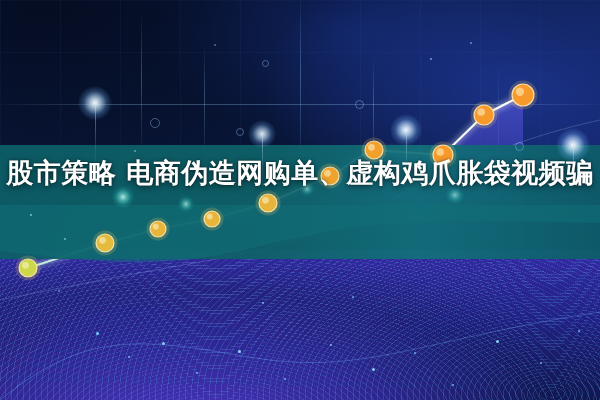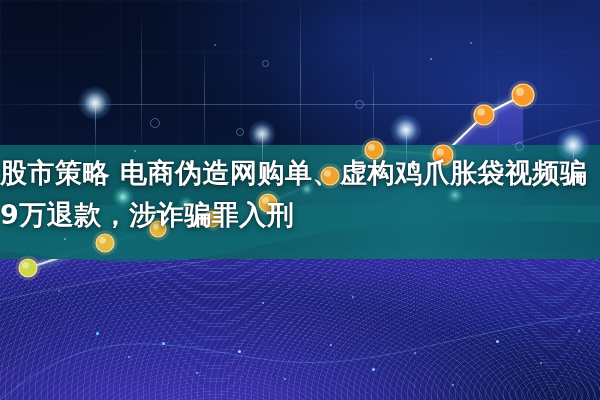--- a/index.html
+++ b/index.html
@@ -77,21 +77,21 @@
     pointer-events:none;}
   .star.teal{background:radial-gradient(circle, rgba(225,255,250,.95) 0%, rgba(120,245,230,.6) 25%, rgba(60,220,210,.22) 50%, rgba(40,200,200,0) 75%);}
   .beam{position:absolute;width:1px;
     background:linear-gradient(to bottom, rgba(190,225,255,.55) 0%, rgba(150,200,255,.12) 70%, rgba(150,200,255,0) 100%);}
   .spark{position:absolute;border-radius:50%;background:rgba(190,235,255,.85);}
   .ring{position:absolute;border-radius:50%;border:1px solid rgba(160,210,255,.38);}
 
   
   #headline{
     position:absolute;left:0;top:152px;width:600px;
-    color:#ffffff;
+    text-align:center;color:#ffffff;
     font-weight:700;font-size:27px;line-height:42px;
     letter-spacing:.5px;
     text-shadow:0 2px 6px rgba(0,0,0,.55), 0 0 2px rgba(0,0,0,.6);
     z-index:40;
   }
   #headline .ln{display:block;white-space:nowrap;}
   #headline .ln2{font-size:27px;}
 </style>
 </head>
 <body>
@@ -233,16 +233,15 @@
     <div class="spark" style="left:496px; top:340px; width:3px;height:3px;background:rgba(150,230,255,.9);"></div>
     <div class="spark" style="left:540px; top:362px; width:2px;height:2px;background:rgba(120,215,255,.8);"></div>
     <div class="spark" style="left:578px; top:330px; width:2px;height:2px;background:rgba(130,220,255,.75);"></div>
     <div class="spark" style="left:58px;  top:290px; width:2px;height:2px;background:rgba(120,215,255,.6);"></div>
     <div class="spark" style="left:262px; top:302px; width:2px;height:2px;background:rgba(150,230,255,.7);"></div>
     <div class="spark" style="left:352px; top:296px; width:2px;height:2px;background:rgba(150,230,255,.65);"></div>
   </div>
 
   <div id="headline">
     <span class="ln ln1">股市策略 电商伪造网购单、虚构鸡爪胀袋视频骗</span>
-    <span class="ln ln2">9万退款，涉诈骗罪入刑</span>
   </div>
 
 </div>
 
 </body></html>

